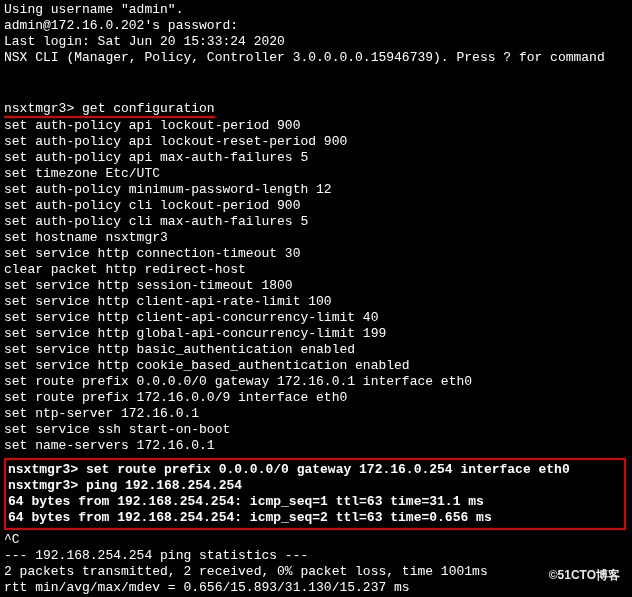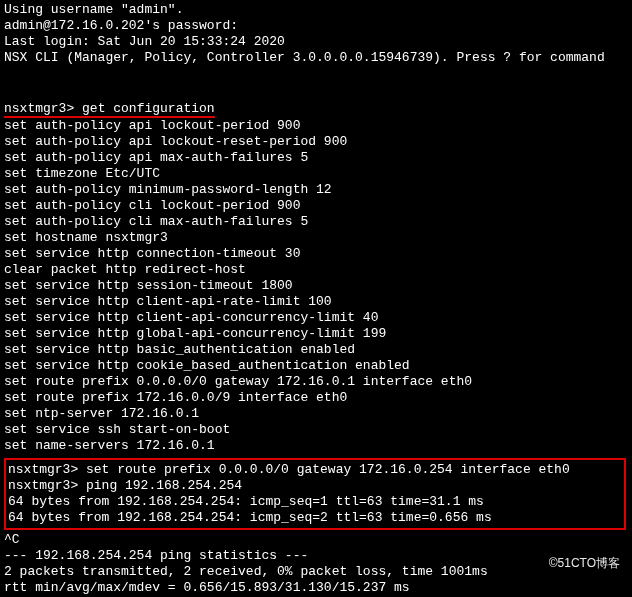--- a/index.html
+++ b/index.html
@@ -19,31 +19,33 @@
   .underline-red {
     border-bottom: 2px solid #d00;
     display: inline-block;
     line-height: 14px;
     margin-top: 36px;
   }
   .red-box {
     border: 2px solid #d00;
     margin: 4px 2px 2px 0;
     padding: 2px 2px;
+    font-weight: bold;
   }
   .watermark {
     position: absolute;
     right: 6px;
-    bottom: 24px;
+    bottom: 12px;
     background: rgba(0,0,0,0.55);
     color: #e8e8e8;
     font-family: Arial, sans-serif;
     font-size: 12px;
     padding: 2px 6px;
     border-radius: 2px;
+    font-weight: bold;
   }
 </style>
 </head>
 <body>
 
 <div class="line">Using username "admin".</div>
 <div class="line">admin@172.16.0.202's password:</div>
 <div class="line">Last login: Sat Jun 20 15:33:24 2020</div>
 <div class="line">NSX CLI (Manager, Policy, Controller 3.0.0.0.0.15946739). Press ? for command</div>
 <div class="line"><span class="underline-red"><span>nsxtmgr3&gt;</span> <span>get configuration</span></span></div>

